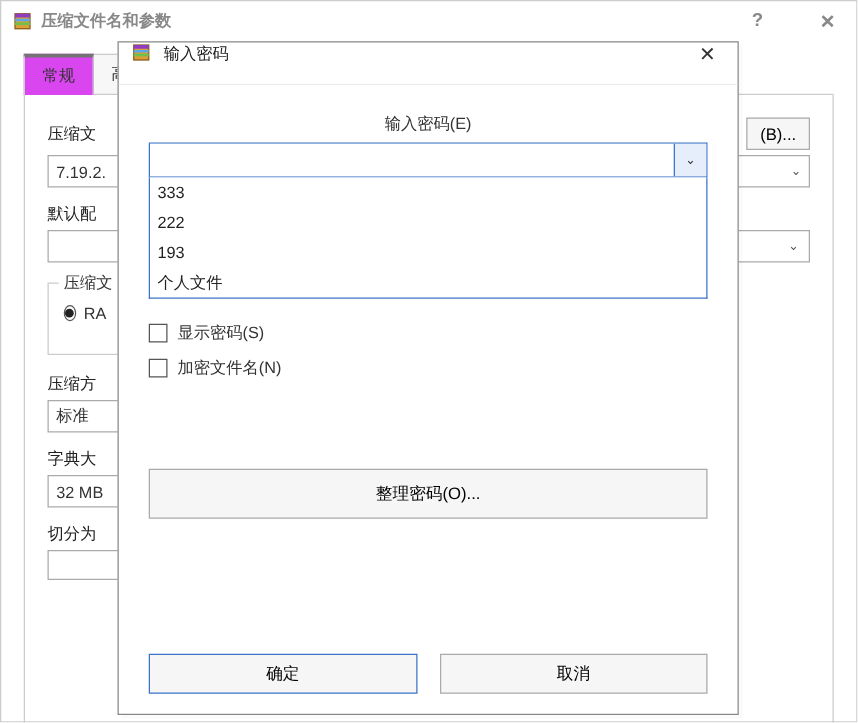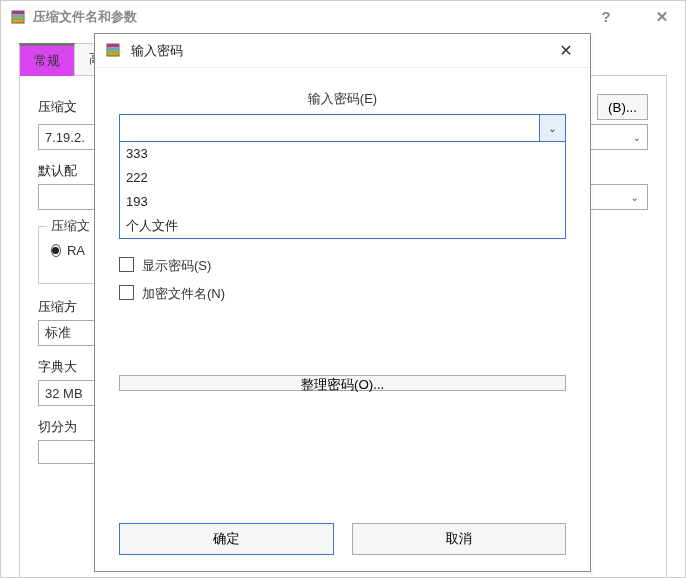--- a/index.html
+++ b/index.html
@@ -139,21 +139,20 @@
       width: 497px;
       height: 539px;
       background: #fff;
       border: 1px solid #888;
       box-shadow: 3px 3px 0 rgba(0,0,0,0.02);
       z-index: 100;
     }
     .modal-titlebar {
       height: 34px;
       display: flex;
-      align-items: center;
       padding: 0 10px;
       border-bottom: 1px solid #eee;
     }
     .modal-titlebar .icon-box { width: 18px; height: 18px; margin-right: 8px; }
     .modal-title-text { flex: 1; color: #222; }
     .modal-close { width: 28px; text-align: center; font-size: 16px; color: #333; }
     .modal-body { padding: 22px 24px 0 24px; }
     .heading { text-align: center; margin-bottom: 30px; color: #222; }
     .pwd-label { margin-bottom: 6px; display:block;text-align:center; }
     .pwd-combo {
@@ -182,32 +181,32 @@
       background: #fff;
       max-height: 100px;
       overflow: hidden;
       margin-bottom: 18px;
     }
     .list-item {
       padding: 2px 6px;
       line-height: 20px;
       color: #222;
     }
-    .checkrow { display: flex; align-items: flex-start; gap: 8px; margin-bottom: 10px; }
+    .checkrow { display: flex; align-items: center; gap: 8px; margin-bottom: 10px; }
     .chkbox {
       width: 15px; height: 15px;
       border: 1px solid #555;
       background: #fff;
     }
     .organize-btn {
       display: block;
       width: 100%;
       border: 1px solid #aaa;
       background: #f6f6f6;
-      height: 16px;
+      height: 40px;
       margin-top: 72px;
     }
     .modal-footer {
       position: absolute;
       bottom: 16px;
       left: 24px; right: 24px;
       display: flex;
       justify-content: space-between;
       gap: 18px;
     }

